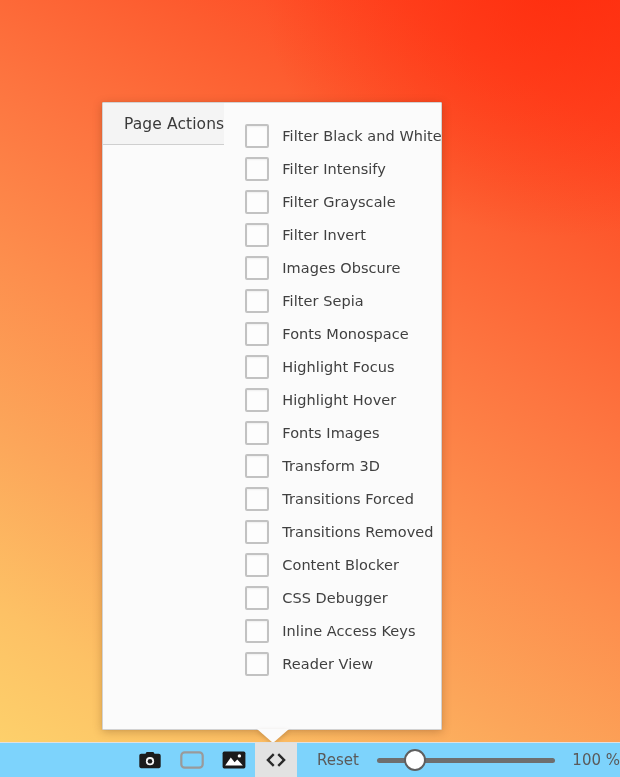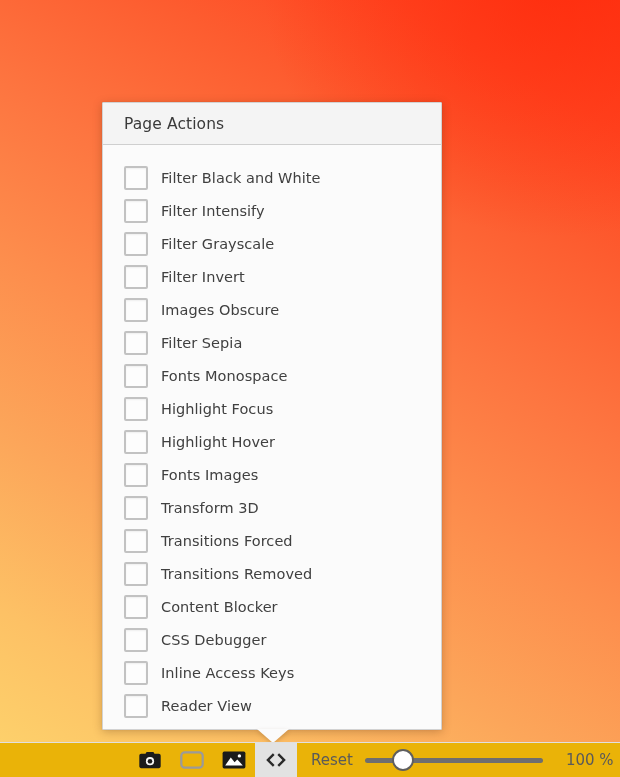--- a/index.html
+++ b/index.html
@@ -58,21 +58,21 @@
     top: 102px;
     width: 340px;
     height: 628px;
     background: #fbfbfb;
     border: 1px solid #d2d2d2;
     box-sizing: border-box;
     box-shadow: 0 2px 10px rgba(80,40,10,0.28), 0 0 1px rgba(0,0,0,0.12);
     border-radius: 1px;
     overflow: hidden;
     display: flex;
-    flex-direction: column;
+    flex-direction: row;
   }
   #popup-header {
     height: 42px;
     min-height: 42px;
     background: #f4f4f4;
     border-bottom: 1px solid #cfcfcf;
     display: flex;
     align-items: center;
     box-sizing: border-box;
     padding: 0 0 0 21px;
@@ -127,25 +127,26 @@
     filter: drop-shadow(0 2px 2px rgba(80,40,10,0.22));
   }
 
   
   #toolbar {
     position: absolute;
     left: 0;
     top: 742px;
     width: 620px;
     height: 35px;
-    background: #eab308;
+    background: #7dd3fc;
     border-top: 1px solid #e0e0e0;
     box-sizing: border-box;
     display: flex;
     align-items: center;
+    gap: 6px;
   }
   #tool-buttons {
     display: flex;
     align-items: stretch;
     height: 35px;
     margin-left: 129px;
   }
   .tool-btn {
     width: 42px;
     height: 35px;

